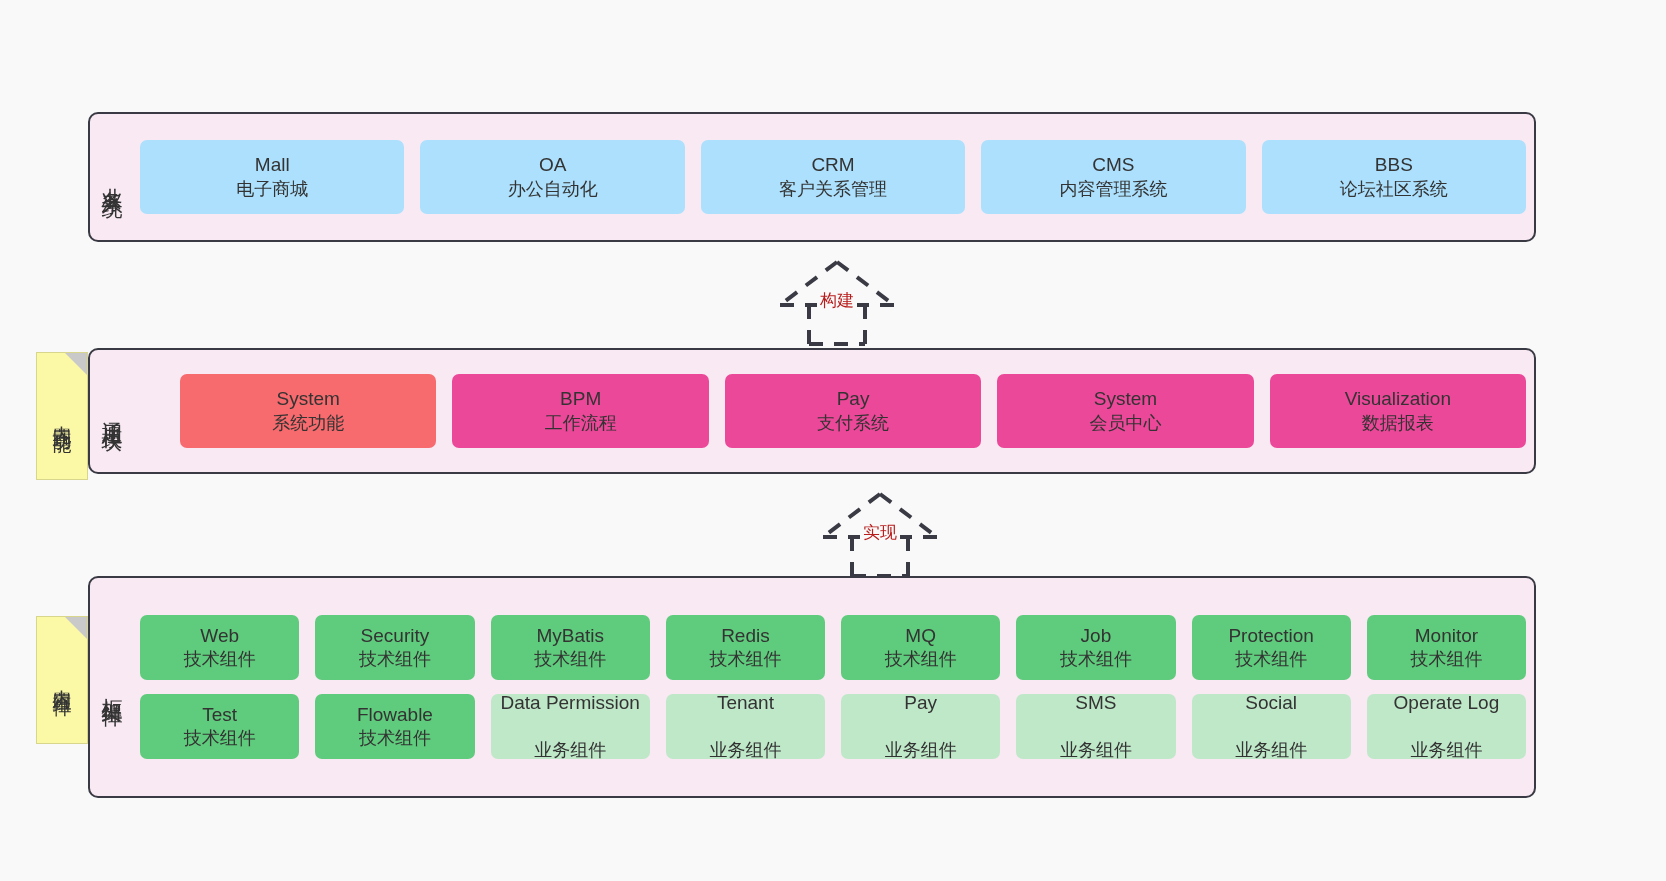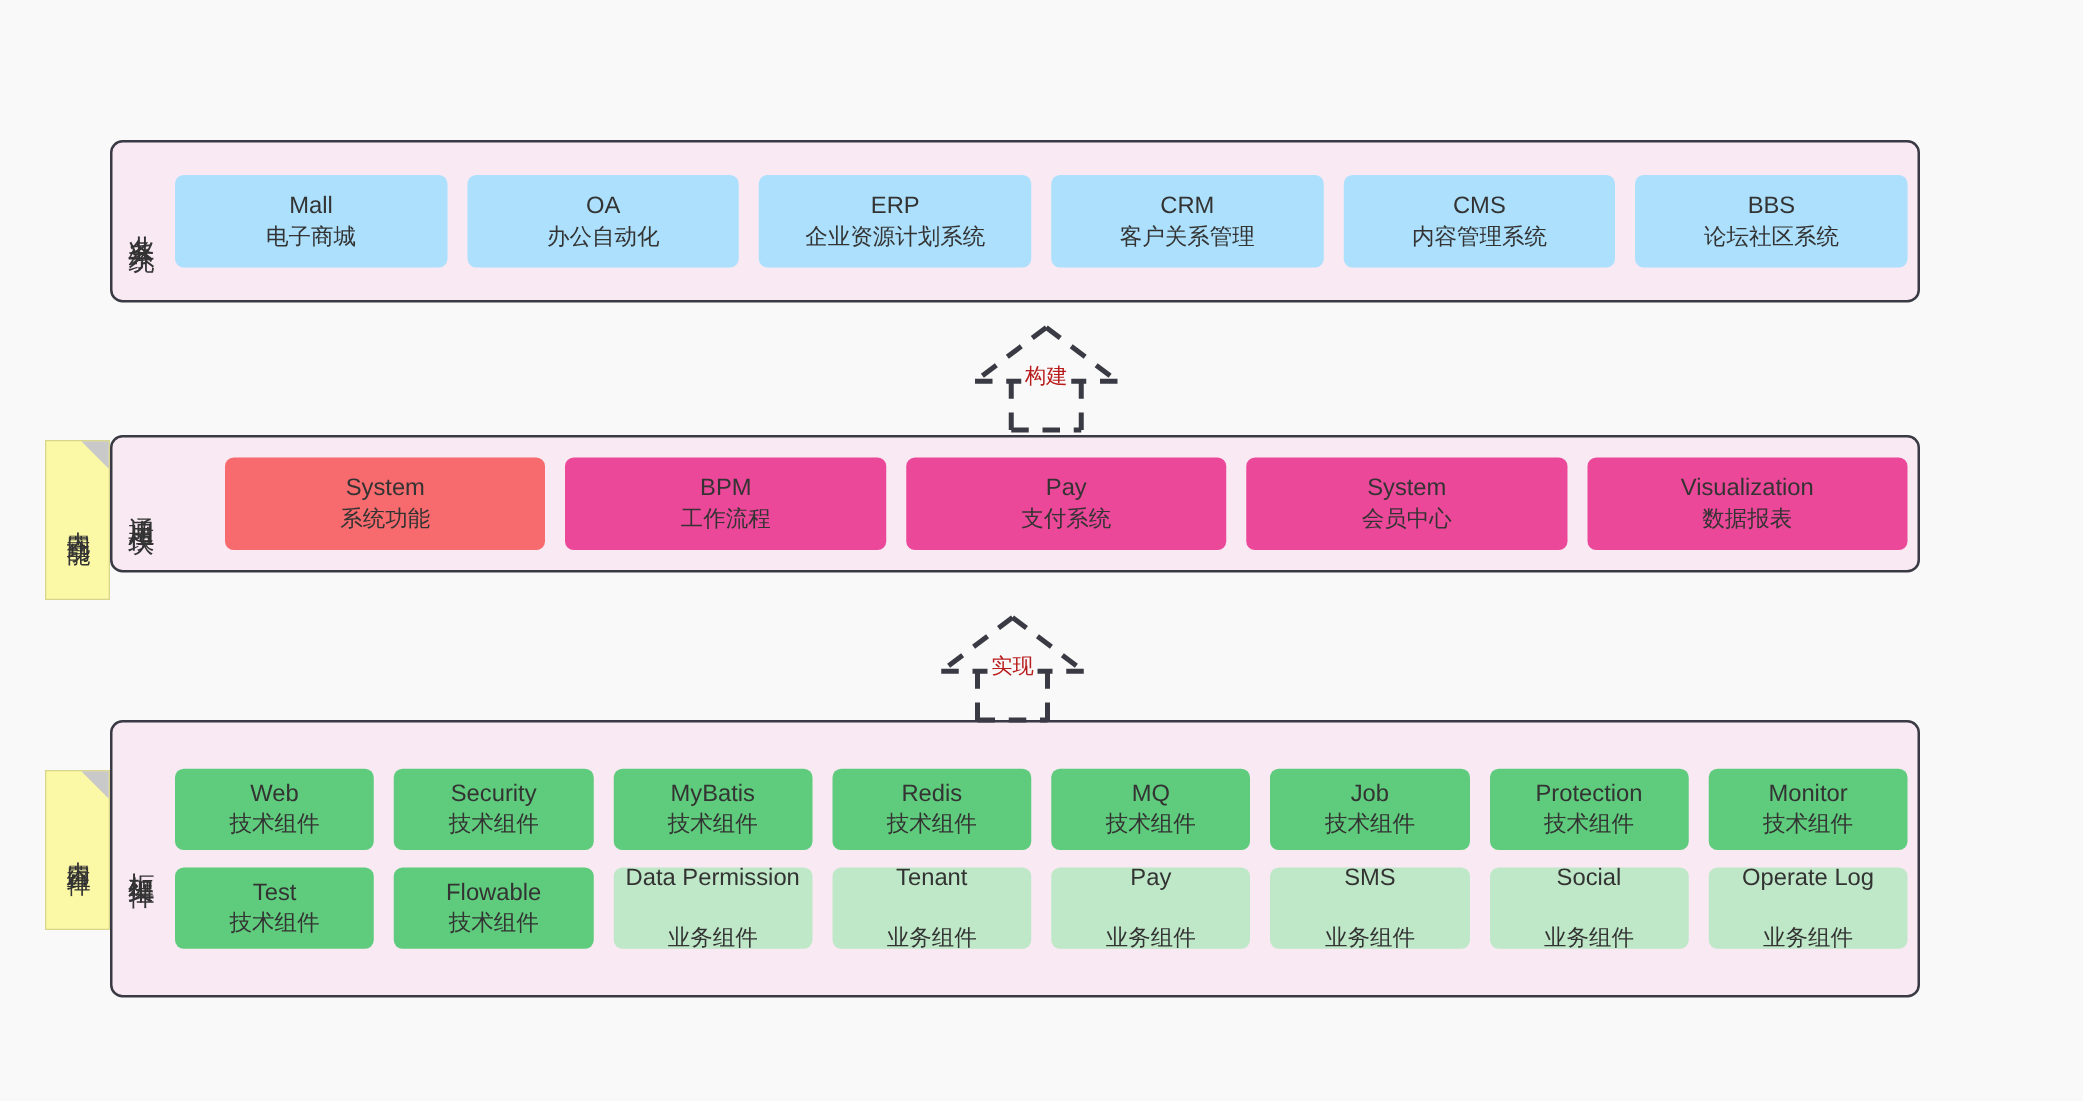--- a/index.html
+++ b/index.html
@@ -71,21 +71,21 @@
   .c-blue        { background: #ace0fd; }
   .c-red         { background: #f76a6d; }
   .c-pink        { background: #ec4899; }
   .c-green       { background: #5fcb7c; }
   .c-greenlight  { background: #bfe8c8; gap: 23px; }
 
   
   #layer-business { left: 88px;  top: 112px; width: 1448px; height: 130px; }
   #layer-business .card { height: 74px; }
 
-  #layer-common   { left: 88px;  top: 348px; width: 1448px; height: 110px; gap: 40px; }
+  #layer-common   { left: 88px;  top: 348px; width: 1448px; height: 126px; gap: 40px; }
   #layer-common .card { height: 74px; }
 
   #layer-framework{ left: 88px;  top: 576px; width: 1448px; height: 222px; }
   #layer-framework .card { height: 65px; }
   #layer-framework .card .en { font-size: 19px; }
   #layer-framework .card .cn { font-size: 18px; }
 
   
   .note {
     position: absolute;
@@ -125,21 +125,21 @@
     transform: translateX(-50%);
     top: 30px;
     background: #f9f9f9;
     font-size: 17px;
     color: #b91c1c;
     padding: 1px 3px;
     white-space: nowrap;
     user-select: none;
   }
   #connector-build   { left: 752px; top: 258px; width: 170px; height: 88px; }
-  #connector-realize { left: 725px; top: 490px; width: 170px; height: 88px; }
+  #connector-realize { left: 795px; top: 490px; width: 170px; height: 88px; }
 </style>
 </head>
 <body>
 
 <div id="canvas">
 
   <div class="note" id="note-features">
     <span class="fold"></span>
     <span class="note-text">内置功能</span>
   </div>
@@ -155,26 +155,20 @@
       <div class="card-col">
         <div class="card c-blue">
           <span class="en">Mall</span>
           <span class="cn">电子商城</span>
         </div>
       </div>
       <div class="card-col">
         <div class="card c-blue">
           <span class="en">OA</span>
           <span class="cn">办公自动化</span>
-        </div>
-      </div>
-      <div class="card-col">
-        <div class="card c-blue">
-          <span class="en">ERP</span>
-          <span class="cn">企业资源计划系统</span>
         </div>
       </div>
       <div class="card-col">
         <div class="card c-blue">
           <span class="en">CRM</span>
           <span class="cn">客户关系管理</span>
         </div>
       </div>
       <div class="card-col">
         <div class="card c-blue">

